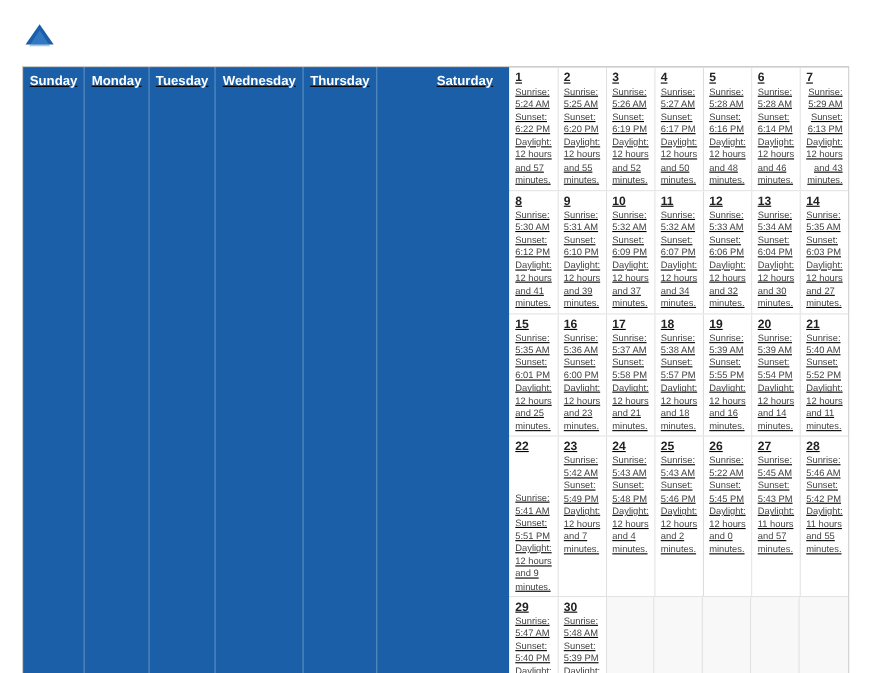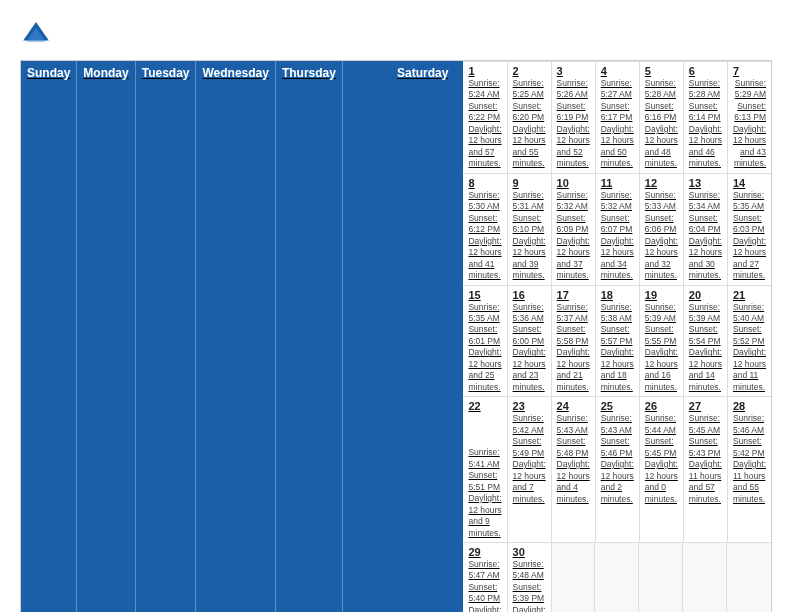--- a/index.html
+++ b/index.html
@@ -317,21 +317,21 @@
           </div>
           <div class="cal-cell">
             <div class="day-num">25</div>
             <div class="day-info" style="white-space: pre-line;">Sunrise: 5:43 AM
 Sunset: 5:46 PM
 Daylight: 12 hours
 and 2 minutes.</div>
           </div>
           <div class="cal-cell">
             <div class="day-num">26</div>
-            <div class="day-info" style="white-space: pre-line;">Sunrise: 5:44 AM
+            <div class="day-info" style="white-space: pre-line;">Sunrise: 5:22 AM
 Sunset: 5:45 PM
 Daylight: 12 hours
 and 0 minutes.</div>
           </div>
           <div class="cal-cell">
             <div class="day-num">27</div>
             <div class="day-info" style="white-space: pre-line;">Sunrise: 5:45 AM
 Sunset: 5:43 PM
 Daylight: 11 hours
 and 57 minutes.</div>

